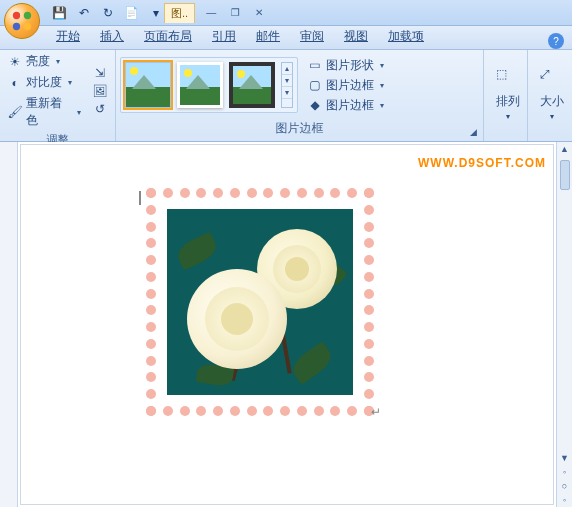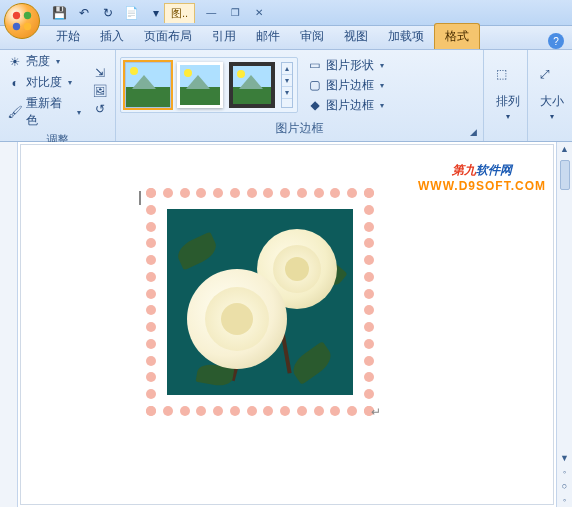--- a/index.html
+++ b/index.html
@@ -11,21 +11,21 @@
   .office-btn svg { width: 22px; height: 22px; }
   .qat { display: flex; gap: 8px; margin-left: 8px; align-items:center; }
   .qat-item { width: 16px; height: 16px; color: #1b3f73; display:flex; align-items:center; justify-content:center;}
   .title-text { flex: 1; text-align: center; color: #335781; font-size: 12px; }
   .ctx-label { background: #fff3d6; color: #7a5200; padding: 2px 6px; font-size: 11px; border:1px solid #e0c070; border-bottom:none;}
   .win-ctrl { display: flex; gap: 4px; margin: 0 6px; }
   .win-btn { width: 20px; height: 14px; color:#3b5f8e; display:flex;align-items:center;justify-content:center; font-size:10px;}
   
   
   .tabs { height: 24px; background: linear-gradient(#e4eefb, #cfe0f6); display: flex; align-items: flex-end; padding-left: 46px; border-bottom:1px solid #a6bfe0;}
-  .tab { padding: 4px 10px; color: #2a4e80; cursor: default; }
+  .tab { padding: 4px 10px; color: #2a4e80; cursor: default; text-decoration: underline; }
   .tab.active { background: #f5c56e; color: #4a2e00; border: 1px solid #c99530; border-bottom: none; border-radius: 3px 3px 0 0; }
   .help-btn { margin-left: auto; margin-right: 8px; width:16px; height:16px; border-radius:50%; background:#4a8de4; color:#fff; display:flex;align-items:center;justify-content:center; font-size:10px; }
   
   
   .ribbon { height: 92px; background: linear-gradient(#eaf2fc, #d7e6f8); display: flex; border-bottom:1px solid #9cb8da;}
   .group { border-right: 1px solid #b7cee9; display:flex; flex-direction:column; padding: 2px 4px; }
   .group-body { flex:1; display:flex; align-items:center; gap:4px; }
   .group-label { text-align:center; color:#3b5f8e; font-size:11px; padding:2px 0; position:relative;}
   .group-label .dlg { position:absolute; right:2px; bottom:2px; font-size:9px; color:#3b5f8e;}
   
@@ -104,21 +104,20 @@
 
 <div class="tabs">
   <div class="tab">开始</div>
   <div class="tab">插入</div>
   <div class="tab">页面布局</div>
   <div class="tab">引用</div>
   <div class="tab">邮件</div>
   <div class="tab">审阅</div>
   <div class="tab">视图</div>
   <div class="tab">加载项</div>
-  <div class="tab active">格式</div>
   <div class="help-btn">?</div>
 </div>
 
 <div class="ribbon">
 
   <div class="group" style="width:116px;">
     <div class="group-body">
       <div class="adj-col">
         <div class="adj-item adj-drop">
             <span class="ico">☀</span>
@@ -305,15 +304,14 @@
     <div class="thumb"></div>
     <div style="flex:1"></div>
     <div class="arr">▼</div>
     <div class="arr">◦</div>
     <div class="arr">○</div>
     <div class="arr">◦</div>
   </div>
 </div>
 
 <div class="watermark">
-  <div class="wm-top"><span class="r">第九</span><span class="b">软件网</span></div>
   <div class="wm-url">WWW.D9SOFT.COM</div>
 </div>
 
 </body></html>

